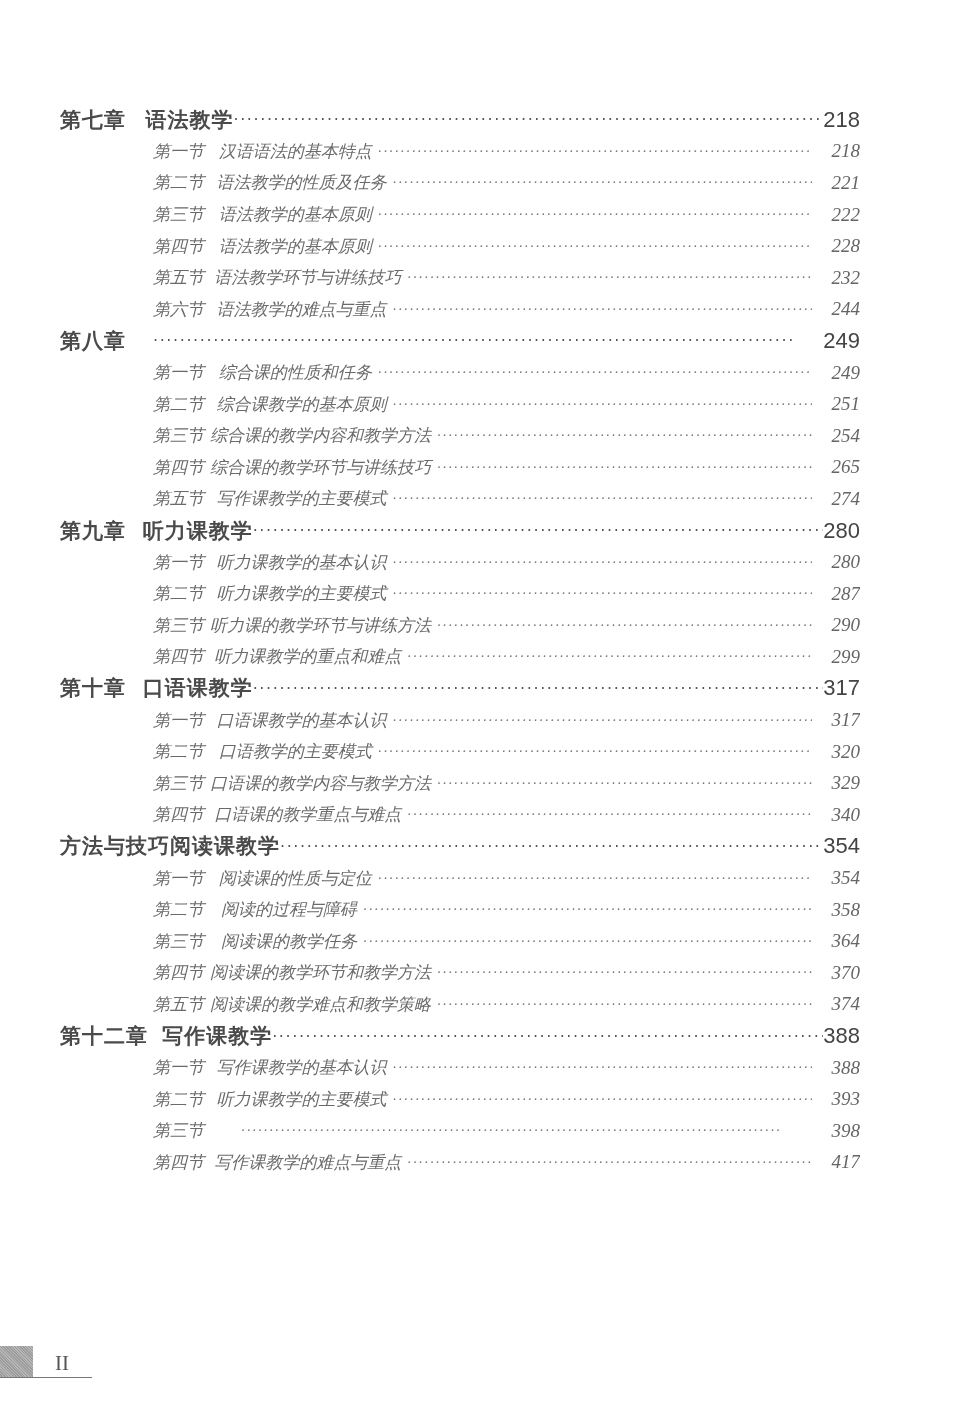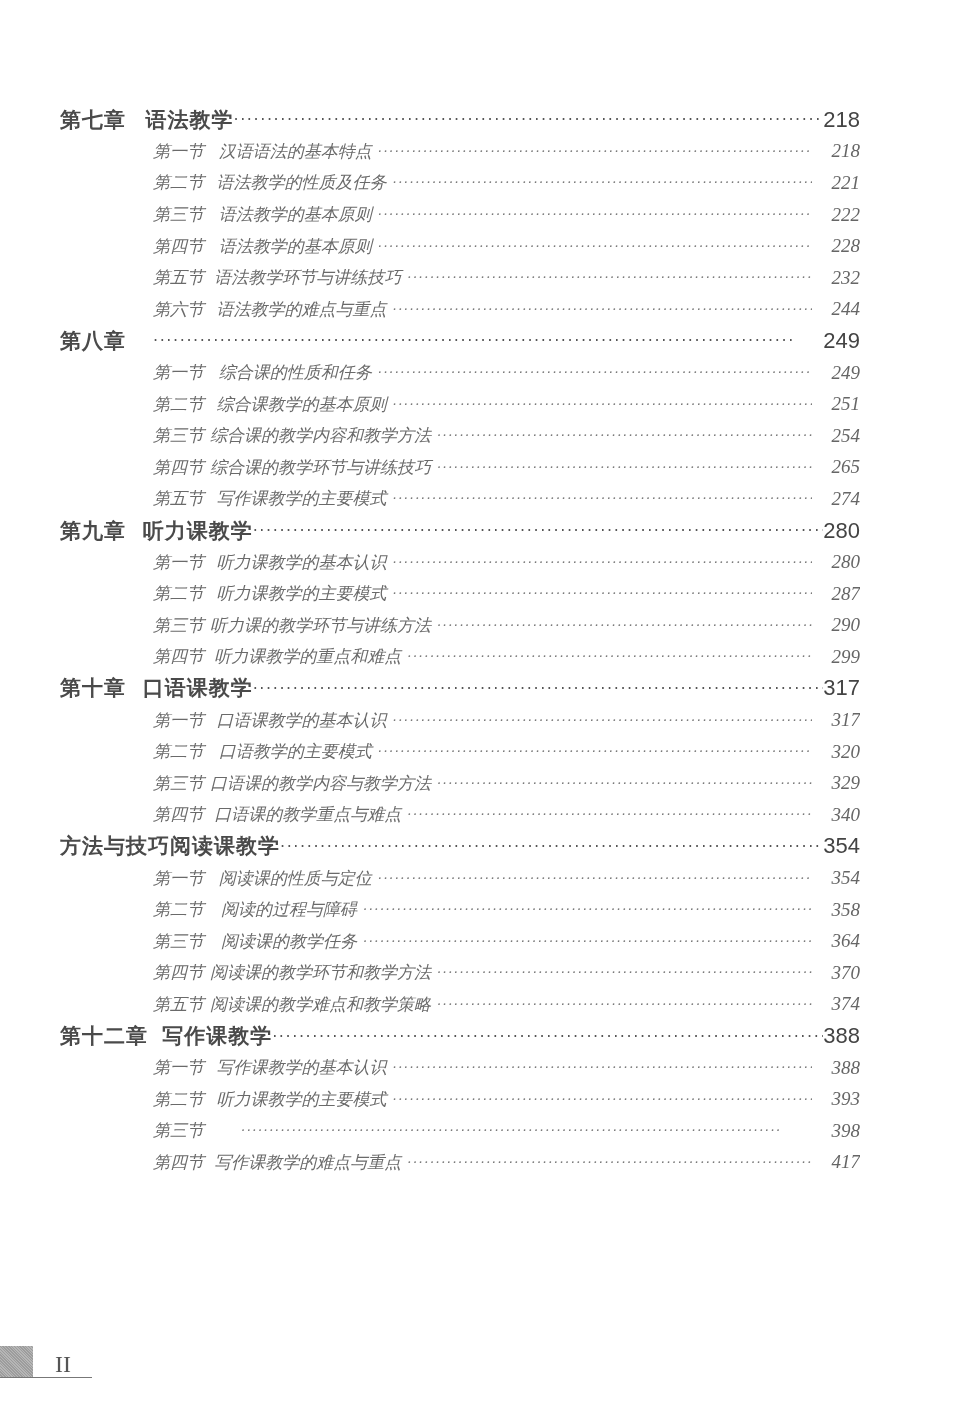--- a/index.html
+++ b/index.html
@@ -11,21 +11,21 @@
   .chapter .num.wide { width: 119px; }
   .chapter .title { flex: 0 0 auto; }
   .chapter .dots { flex: 1 1 auto; overflow: hidden; font-weight: normal; color: #555; letter-spacing: 1.6px; font-size: 16px; }
   .chapter .page { flex: 0 0 auto; font-weight: normal; font-family: "Liberation Sans", sans-serif; font-size: 22px; color: #444; letter-spacing: 0; }
   .section { height: 31.6px; font-family: "DejaVu Serif", serif; font-size: 17px; color: #6a6a6a; padding-left: 93px; font-style: italic; }
   .section .num { display: inline-block; width: 82px; }
   .section .title { flex: 0 0 auto; }
   .section .dots { flex: 1 1 auto; overflow: hidden; margin-left: 6px; margin-right: 18px; letter-spacing: 1.5px; font-size: 13px; color: #777; }
   .section .page { flex: 0 0 30px; text-align: right; font-family: "Liberation Serif", serif; font-size: 19px; color: #666; }
   .footer-block { position: absolute; left: 0; top: 1346px; width: 33px; height: 32px; background: #aaaaaa; background-image: repeating-linear-gradient(45deg, #9c9c9c 0 1px, #b6b6b6 1px 2px); }
-  .footer-num { position: absolute; left: 55px; top: 1351px; font-family: "Liberation Serif", serif; font-size: 24px; color: #555; }
+  .footer-num { position: absolute; left: 55px; top: 1351px; font-family: "Liberation Serif", serif; font-size: 21px; color: #555; }
   .footer-line { position: absolute; left: 0; top: 1377px; width: 92px; height: 1px; background: #777; }
 </style>
 </head>
 <body>
 
 <div class="toc">
 
   <div class="row chapter">
     <span class="num">第七章</span>
     <span class="title">语法教学</span>

